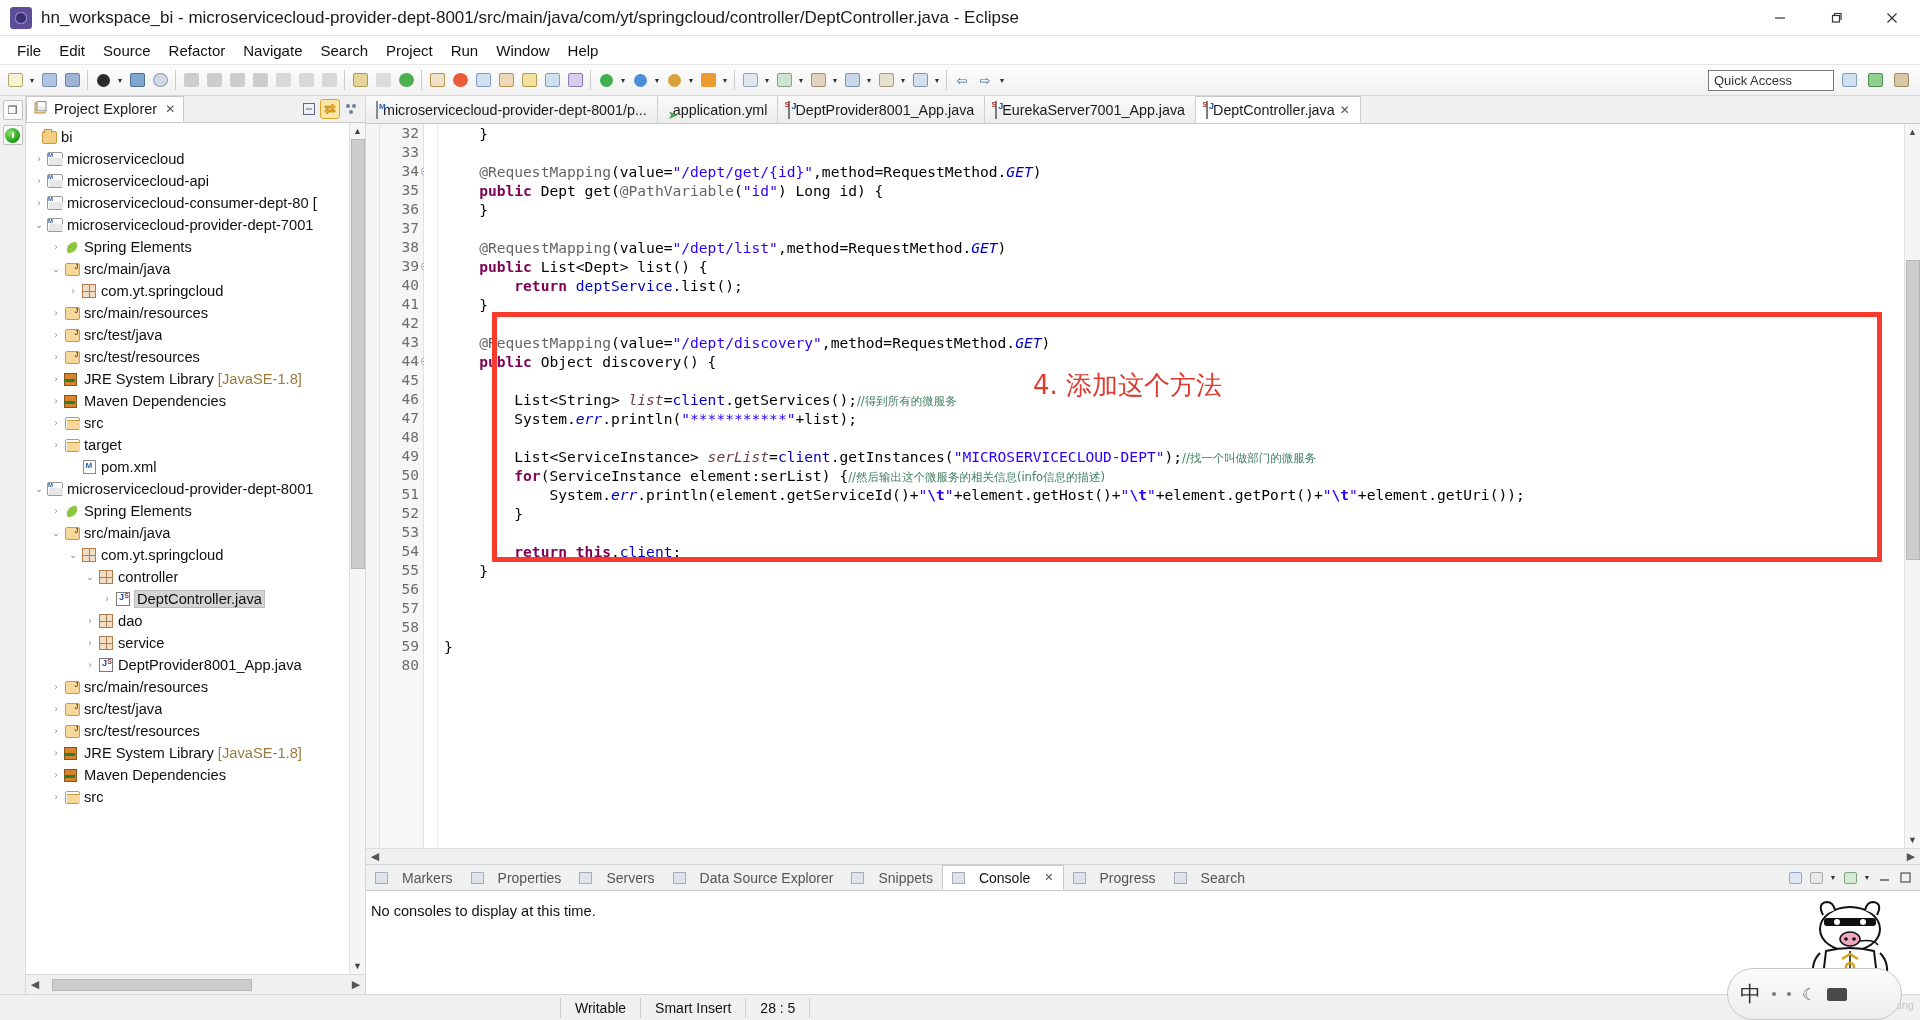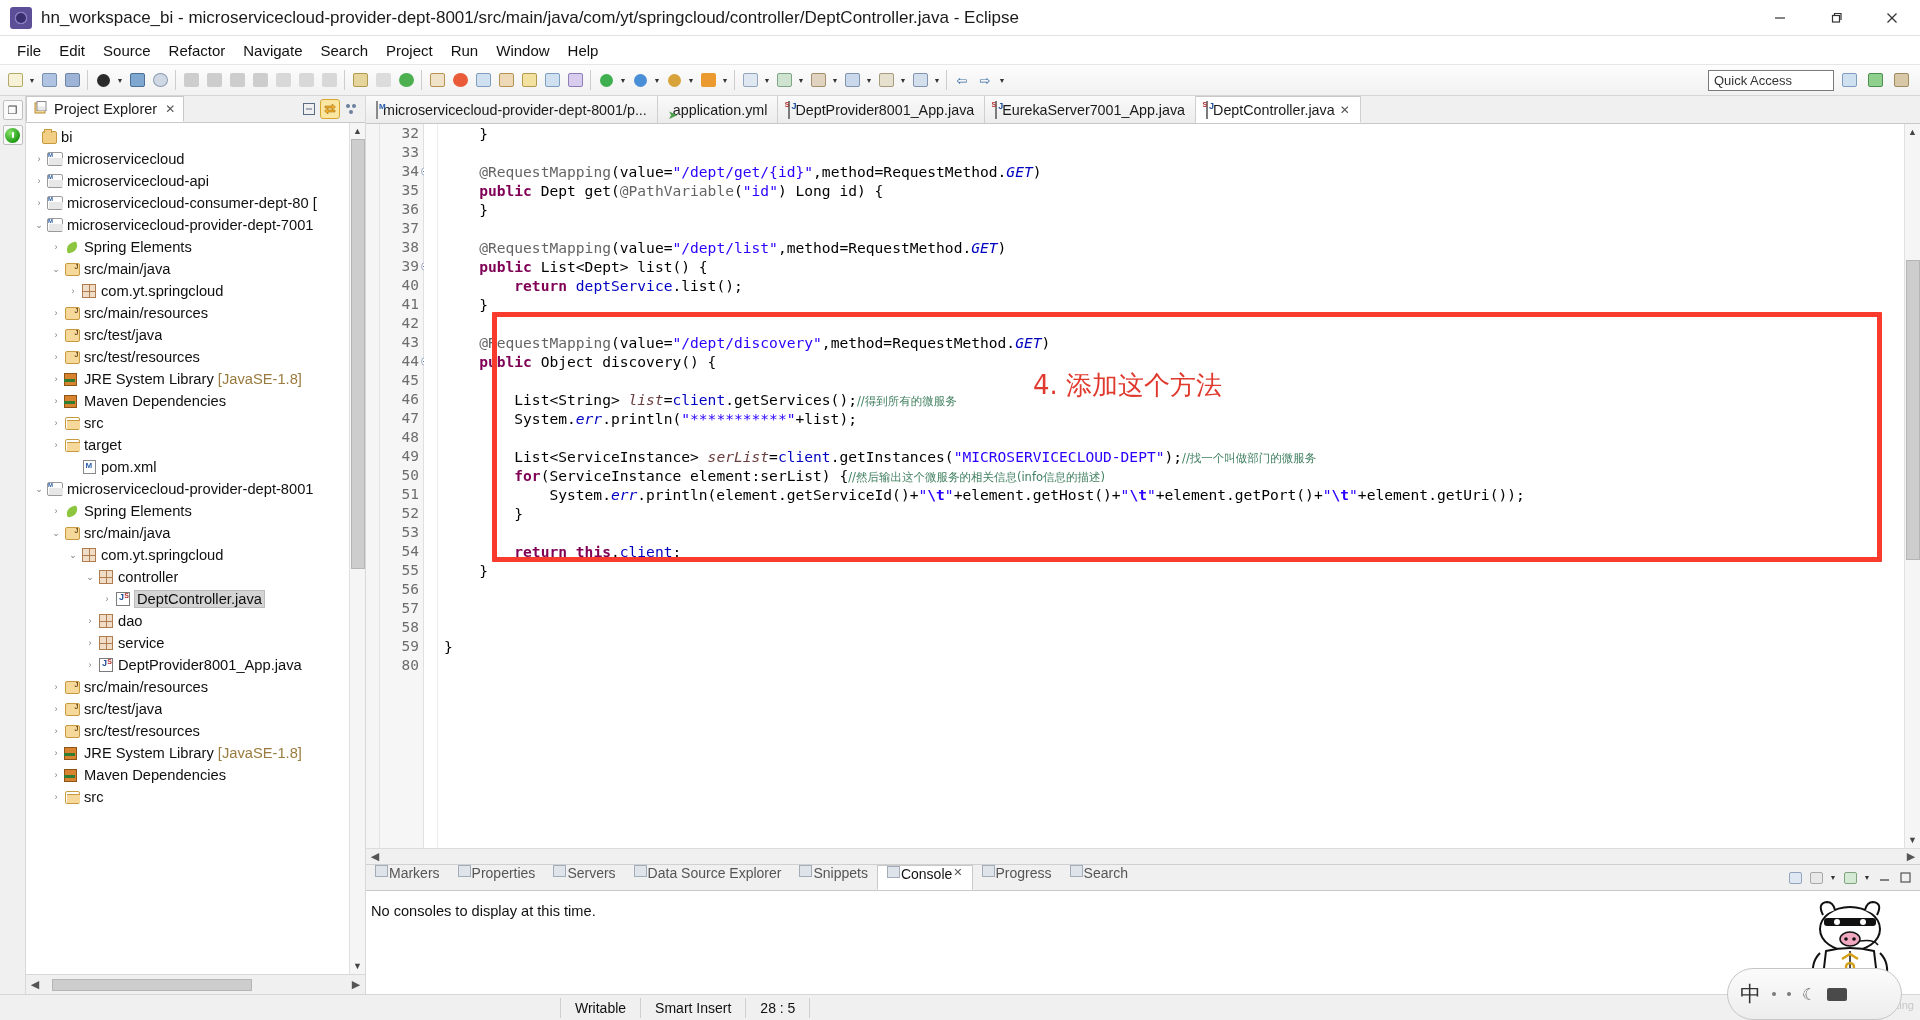--- a/index.html
+++ b/index.html
@@ -270,21 +270,21 @@
   
   .bottom-panel {
     height: 130px; min-height: 130px; background: #fff;
     border-top: 1px solid #d0d0d0; display: flex; flex-direction: column;
   }
   .bp-tabbar {
     height: 26px; min-height: 26px; background: #f0f0f0;
     display: flex; align-items: stretch; border-bottom: 1px solid #c8c8c8;
   }
   .bptab {
-    display: flex; gap: 1px; padding: 0 9px;
+    display: flex; align-items: center; gap: 14px; padding: 0 9px;
     font-size: 14px; color: #555; cursor: default; white-space: nowrap;
   }
   .bptab.active { background: #fff; color: #111; border: 1px solid #c8c8c8; border-bottom-color: #fff; }
   .bp-actions { margin-left: auto; display:flex; align-items:center; gap: 3px; padding-right: 6px; }
   .bp-body { flex: 1; padding: 12px 0 0 5px; font-size: 14.6px; color: #111; background: #fff; }
 
   
   .statusbar {
     height: 26px; min-height: 26px; background: #f0f0f0;
     border-top: 1px solid #d6d6d6;

